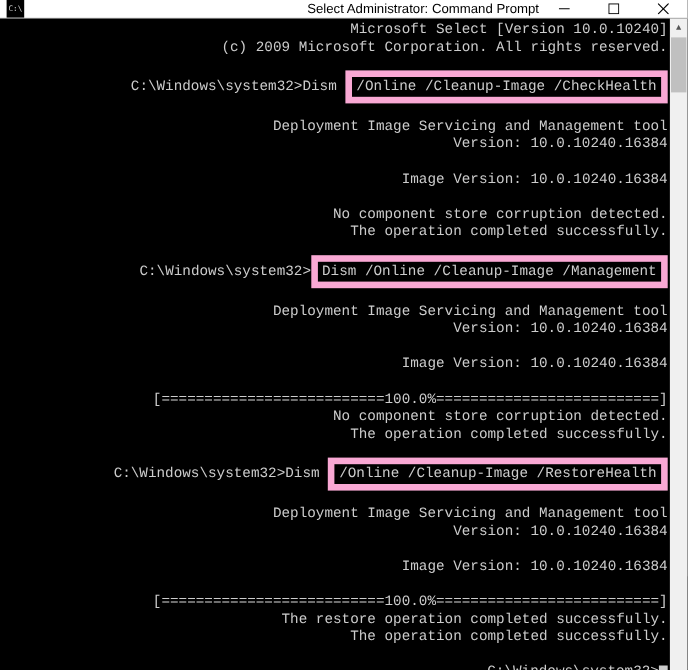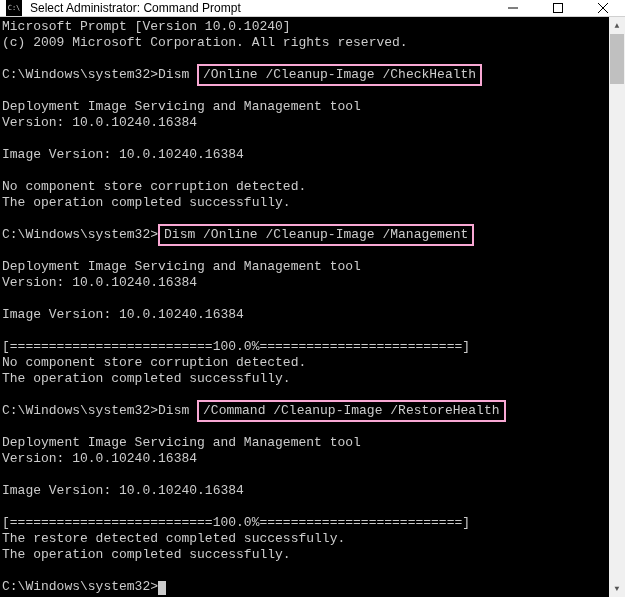--- a/index.html
+++ b/index.html
@@ -13,20 +13,21 @@
       background: #fff;
       font-family: Consolas, "Courier New", monospace;
       overflow: hidden;
     }
     .window {
       width: 625px;
       height: 524px;
       background: #fff;
       display: flex;
       flex-direction: column;
+      text-align: right;
     }
     .titlebar {
       height: 30px;
       background: #fff;
       display: flex;
       align-items: center;
       padding-left: 6px;
       border-bottom: 1px solid #d0d0d0;
     }
     .titlebar-icon {
@@ -103,21 +104,21 @@
       height: 17px;
       display: flex;
       align-items: center;
       justify-content: center;
       font-size: 8px;
       color: #555;
     }
     .scroll-arrow.top { top: 0; }
     .scroll-arrow.bottom { bottom: 0; }
     .hl {
-      border: 2px solid #f9a8d4;
+      border: 6px solid #f9a8d4;
       padding: 2px 4px;
       display: inline-block;
       line-height: 14px;
       margin-top: -3px;
       margin-bottom: -3px;
     }
     .cursor {
       display: inline-block;
       width: 8px;
       height: 14px;
@@ -146,21 +147,21 @@
       </div>
       <div class="win-btn">
         <svg viewBox="0 0 10 10">
             <line x1="0" y1="0" x2="10" y2="10" stroke="#000" stroke-width="1"></line>
             <line x1="10" y1="0" x2="0" y2="10" stroke="#000" stroke-width="1"></line>
           </svg>
       </div>
     </div>
   </div>
   <div class="terminal-wrapper">
-    <div class="terminal"><span>Microsoft Prompt [Version 10.0.10240]</span>
+    <div class="terminal"><span>Microsoft Select [Version 10.0.10240]</span>
 <span>(c) 2009 Microsoft Corporation. All rights reserved.</span>
 
 <span>C:\Windows\system32&gt;Dism </span><span class="hl">/Online /Cleanup-Image /CheckHealth</span>
 
 <span>Deployment Image Servicing and Management tool</span>
 <span>Version: 10.0.10240.16384</span>
 
 <span>Image Version: 10.0.10240.16384</span>
 
 <span>No component store corruption detected.</span>
@@ -170,29 +171,29 @@
 
 <span>Deployment Image Servicing and Management tool</span>
 <span>Version: 10.0.10240.16384</span>
 
 <span>Image Version: 10.0.10240.16384</span>
 
 <span>[==========================100.0%==========================]</span>
 <span>No component store corruption detected.</span>
 <span>The operation completed successfully.</span>
 
-<span>C:\Windows\system32&gt;Dism </span><span class="hl">/Command /Cleanup-Image /RestoreHealth</span>
+<span>C:\Windows\system32&gt;Dism </span><span class="hl">/Online /Cleanup-Image /RestoreHealth</span>
 
 <span>Deployment Image Servicing and Management tool</span>
 <span>Version: 10.0.10240.16384</span>
 
 <span>Image Version: 10.0.10240.16384</span>
 
 <span>[==========================100.0%==========================]</span>
-<span>The restore detected completed successfully.</span>
+<span>The restore operation completed successfully.</span>
 <span>The operation completed successfully.</span>
 
 <span>C:\Windows\system32&gt;</span><span class="cursor"></span></div>
     <div class="scrollbar">
       <div class="scroll-arrow top">▲</div>
       <div class="scrollbar-thumb"></div>
       <div class="scroll-arrow bottom">▼</div>
     </div>
   </div>
 </div>

